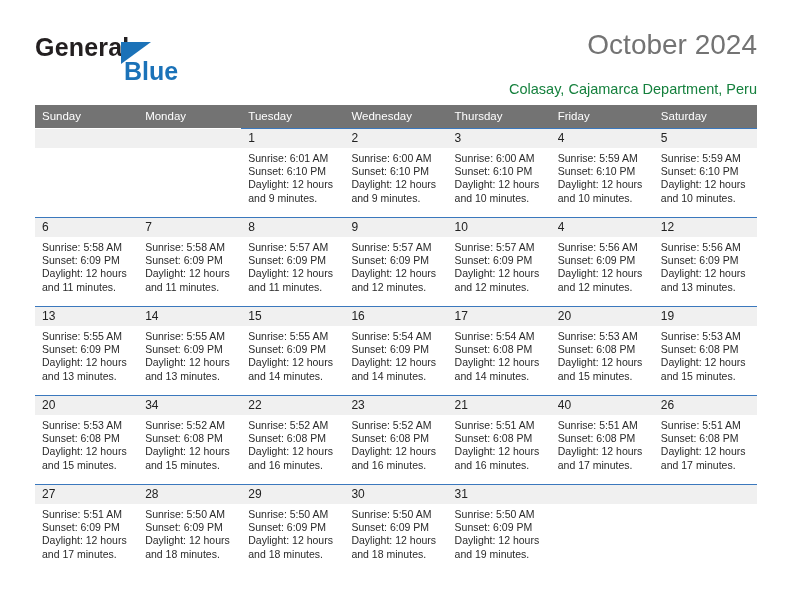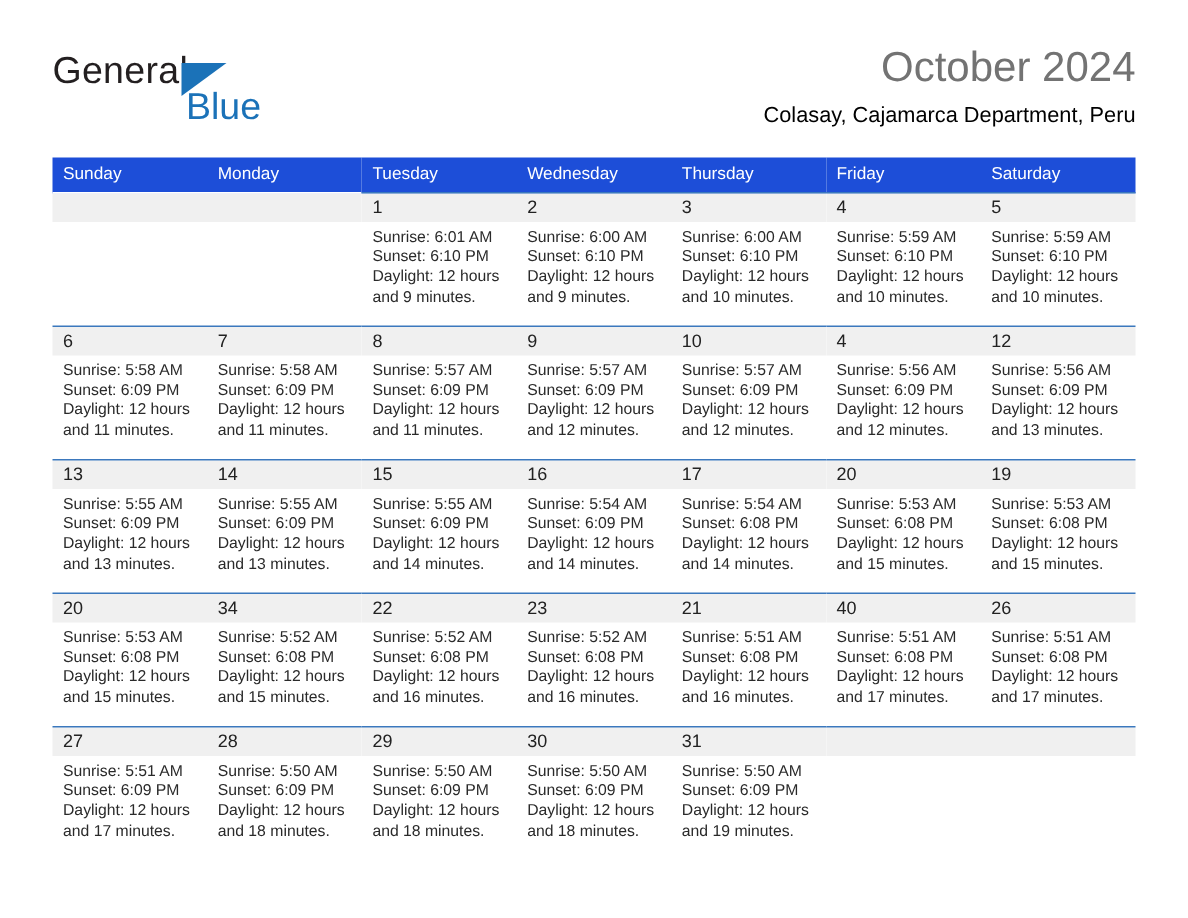--- a/index.html
+++ b/index.html
@@ -27,20 +27,21 @@
     top: 28px;
     right: 35px;
     height: 68px;
   }
   .logo {
     position: absolute;
     left: 0;
     top: 5px;
     width: 230px;
     height: 60px;
+    font-weight: bold;
   }
   .logo-general {
     position: absolute;
     left: 0;
     top: 0;
     font-size: 25px;
     letter-spacing: 0.2px;
     color: #231f20;
     font-family: "Liberation Sans", sans-serif;
   }
@@ -69,42 +70,42 @@
     text-align: right;
   }
   .cal-title {
     font-size: 28px;
     color: #737373;
     line-height: 34px;
     white-space: nowrap;
   }
   .cal-subtitle {
     font-size: 14.5px;
-    color: #000000;
+    color: #15803d;
     line-height: 22px;
-    margin-top: 4px;
+    margin-top: 16px;
     white-space: nowrap;
   }
   
   .calendar {
     position: absolute;
     left: 35px;
     top: 105px;
     width: 722px;
   }
   table.cal-table {
     border-collapse: collapse;
     table-layout: fixed;
     width: 722px;
   }
   table.cal-table col {
     width: 103.14px;
   }
   thead th {
-    background: #1d4ed8;
+    background: #737373;
     color: #ffffff;
     font-size: 11.5px;
     font-weight: normal;
     text-align: left;
     padding: 5px 0 5px 7px;
     height: 10px;
     line-height: 13px;
   }
   tbody td {
     vertical-align: top;

